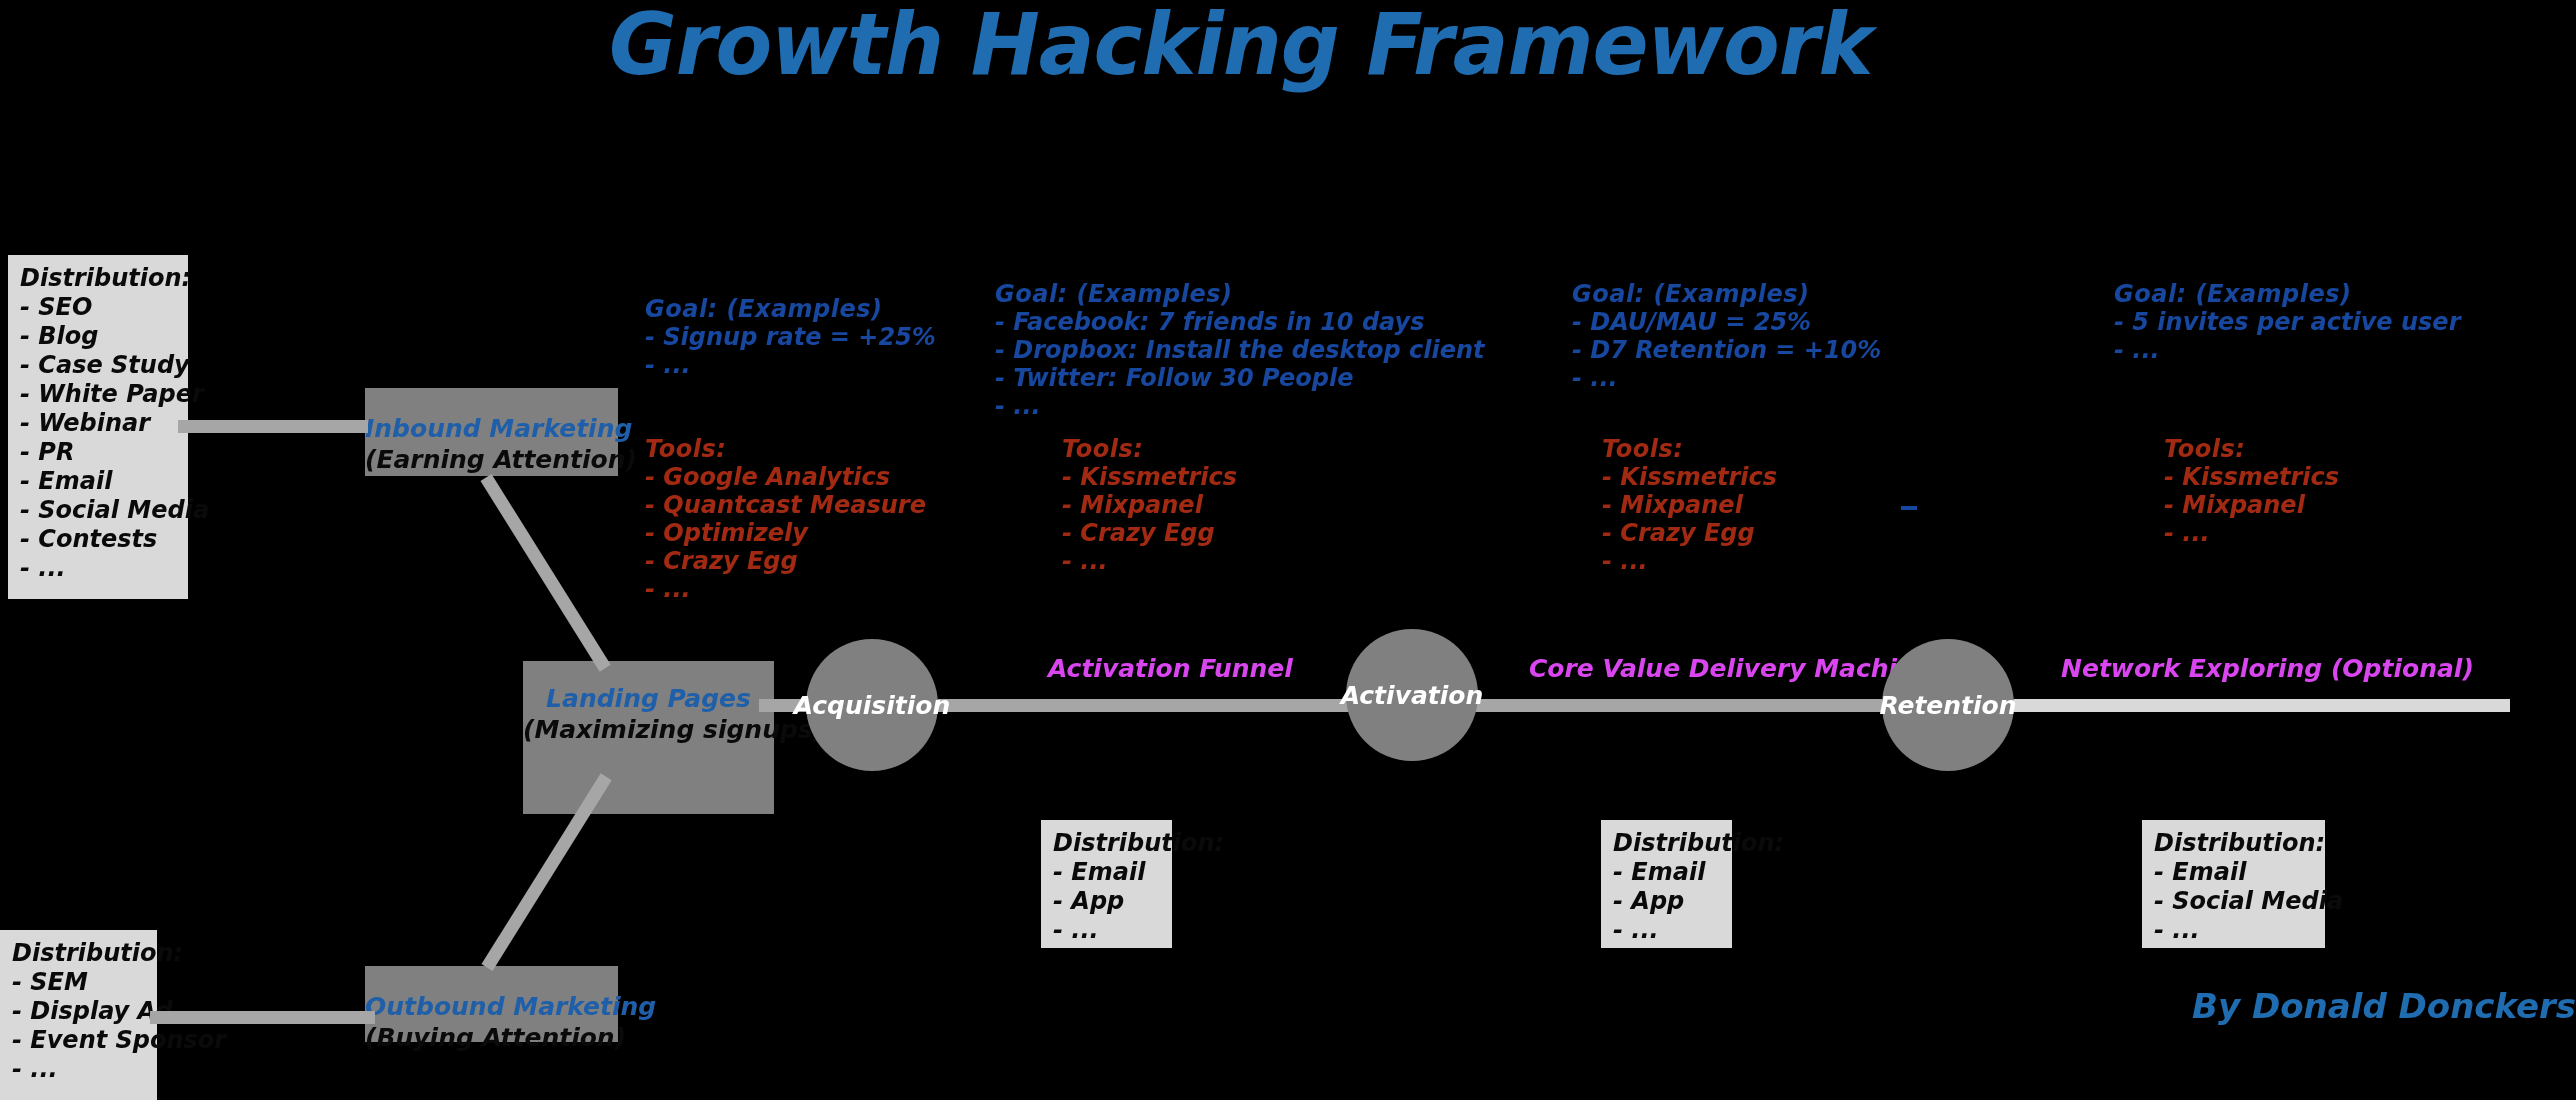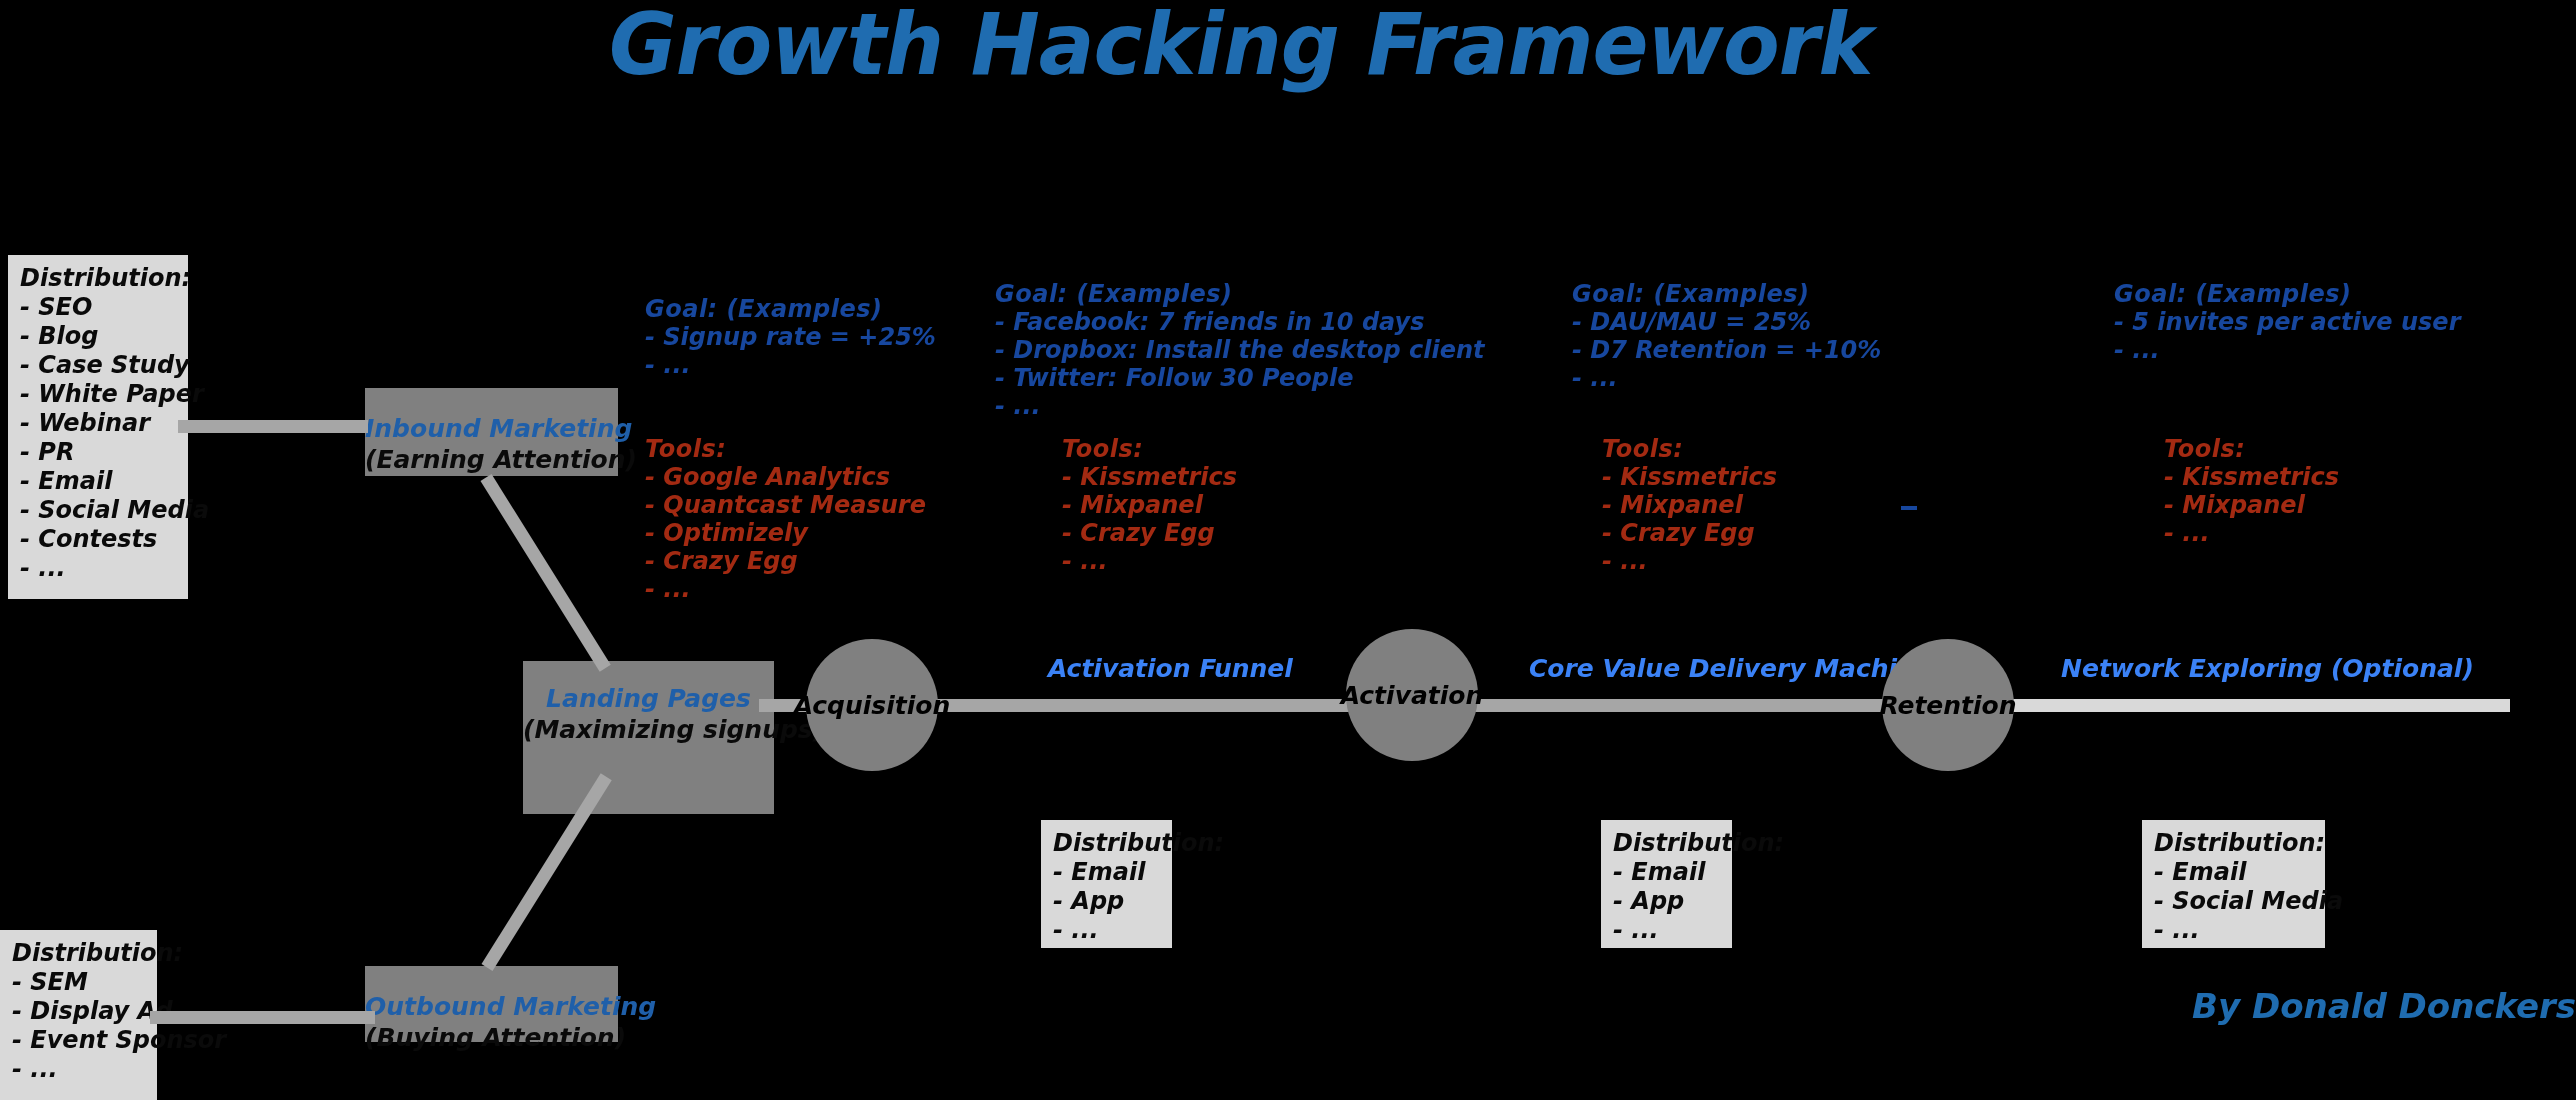--- a/index.html
+++ b/index.html
@@ -76,21 +76,21 @@
   }
   .channel-box .cb-title { display: block; color: #1F5FA9; }
   .channel-box .cb-sub   { display: block; color: #0A0A0A; }
 
   
   .funnel-circle {
     width: 132px;
     height: 132px;
     border-radius: 50%;
     background: #808080;
-    color: #000000;
+    color: #ffffff;
     font-size: 25px;
     font-weight: bold;
     font-style: italic;
     display: flex;
     align-items: center;
     justify-content: center;
     white-space: nowrap;
     z-index: 3;
   }
 
@@ -103,21 +103,21 @@
   .connector-h.light { background: #D9D9D9; }
   .connector-diag {
     height: 13px;
     background: #A6A6A6;
     transform-origin: left center;
     z-index: 1;
   }
 
   
   .stage-label {
-    color: #3b82f6;
+    color: #d946ef;
     font-size: 25px;
     font-weight: bold;
     font-style: italic;
     white-space: nowrap;
     z-index: 2;
   }
 
   
   .goal-block, .tools-block {
     font-size: 24px;

